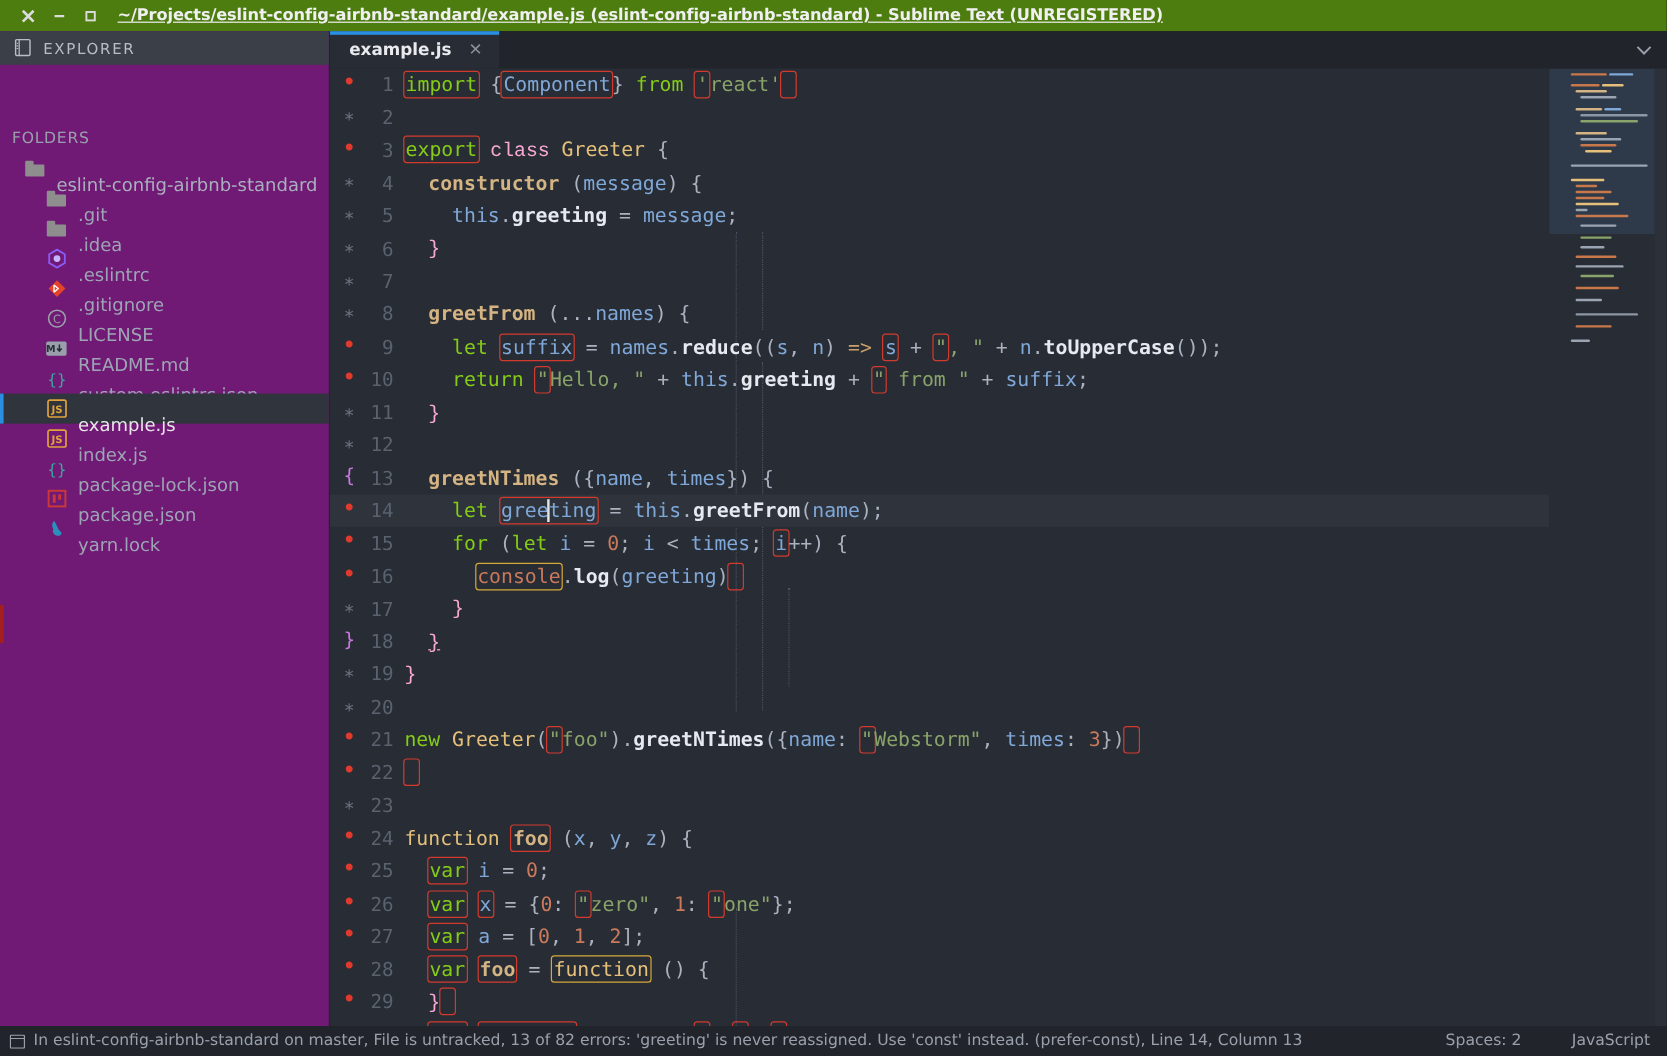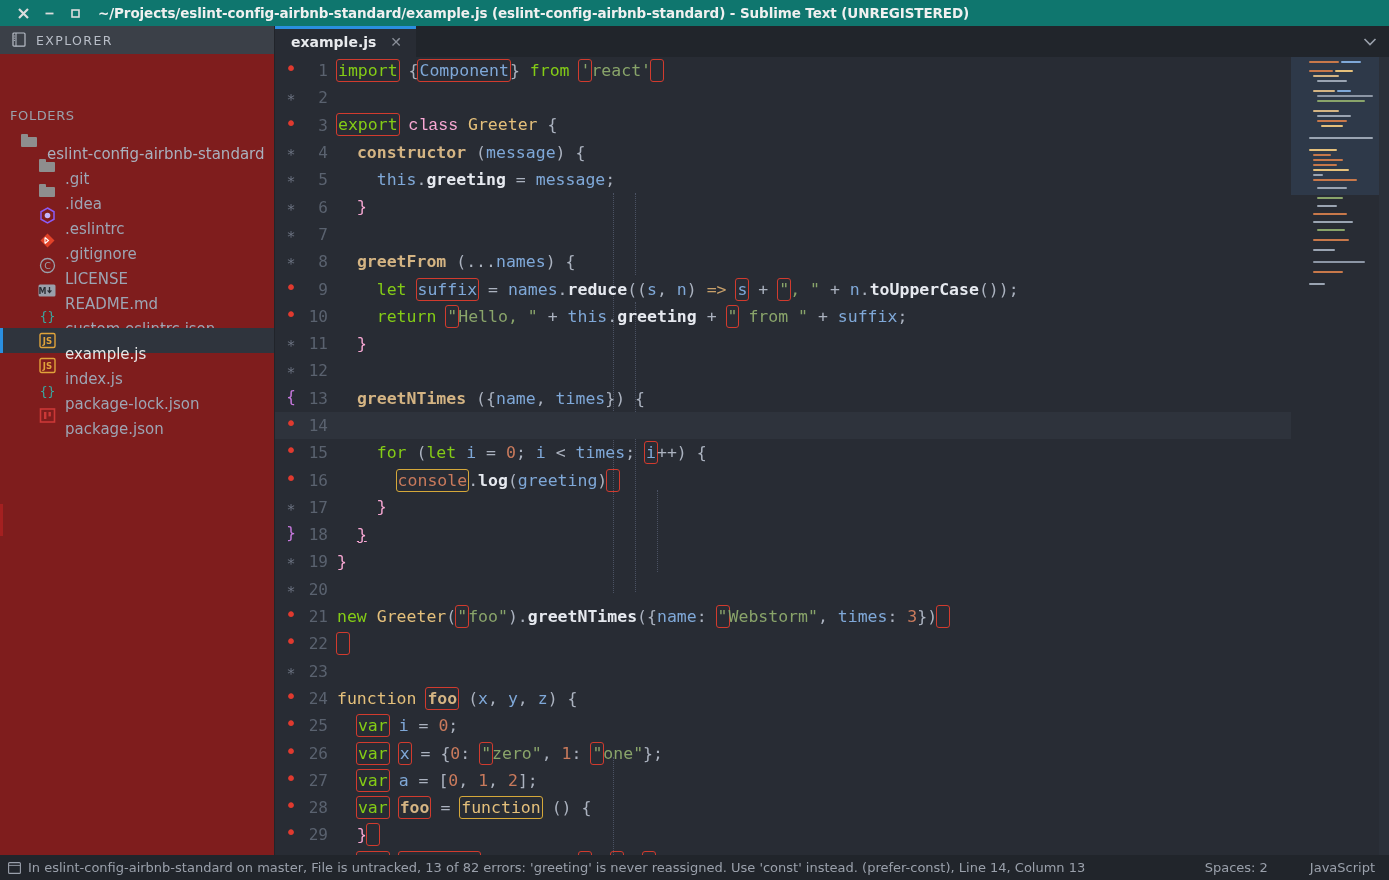--- a/index.html
+++ b/index.html
@@ -7,43 +7,44 @@
     width: 1389px; height: 880px;
     background: #21252b;
     font-family: "DejaVu Sans", sans-serif;
     overflow: hidden;
   }
   #app { position: relative; width: 1389px; height: 880px; display: flex; flex-direction: column; }
 
   
   .titlebar {
     height: 26px; flex: 0 0 26px;
-    background: #0f766e;
+    background: #4d7c0f;
     display: flex; align-items: center;
     color: #f0f0f0;
     font-size: 13.5px; font-weight: bold;
     font-family: "DejaVu Sans", sans-serif;
     position: relative;
+    text-decoration: underline;
   }
   .wincontrols { display: flex; align-items: center; gap: 0px; padding-left: 10px; }
   .wbtn {
     width: 26px; height: 22px;
     display: flex; align-items: center; justify-content: center;
     color: #d8d8d8; font-size: 12px; line-height: 1;
   }
   .wbtn svg { display:block; }
   .title-text { margin-left: 10px; letter-spacing: -0.1px; }
 
   
   .mainrow { flex: 1 1 auto; display: flex; min-height: 0; }
 
   
   .sidebar {
     width: 275px; flex: 0 0 275px;
-    background: #7f1d1d;
+    background: #701a75;
     display: flex; flex-direction: column;
     position: relative;
     border-right: 1px solid #21242a;
   }
   .explorer-head {
     height: 28px; flex: 0 0 28px;
     display: flex; align-items: center;
     padding-left: 12px;
     background: #3b4048;
     color: #b8bdc7;
@@ -365,20 +366,28 @@
           <span class="ic">
             <svg width="17" height="17" viewBox="0 0 17 17">
               <rect x="1.5" y="2" width="14" height="13" stroke="#cb3837" stroke-width="1.6" fill="none"></rect>
               <rect x="5" y="5" width="2.4" height="7" fill="#cb3837"></rect>
               <rect x="9.5" y="5" width="2.4" height="4.4" fill="#cb3837"></rect>
             </svg>
           </span>
           <span class="nm">package.json</span>
         </div>
 
+        <div class="tnode child">
+          <span class="ic">
+            <svg width="17" height="17" viewBox="0 0 17 17">
+              <path d="M6 2 C4 4, 4 7, 5.5 9 C4 11, 6 14, 9 14.5 C12 15, 13.5 12, 11 10.5 C9 9.2, 8.5 5, 6 2 Z" fill="#2c8ebb"></path>
+            </svg>
+          </span>
+          <span class="nm">yarn.lock</span>
+        </div>
       </div>
 
       <div class="edge-red"></div>
     </div>
 
     <div class="editorwrap">
 
       <div class="tabbar">
         <div class="tab">
           <span class="tname">example.js</span>
@@ -460,20 +469,21 @@
             <div class="code"></div>
           </div>
 
           <div class="line">
             <div class="gutter"><span class="gmark brace">{</span><span>13</span></div>
             <div class="code">  <span class="t-fn" style="font-weight:bold">greetNTimes</span> <span class="t-punc">({</span><span class="t-var">name</span><span class="t-punc">,</span> <span class="t-var">times</span><span class="t-punc">}) {</span></div>
           </div>
 
           <div class="line cur">
             <div class="gutter"><span class="gmark dot">•</span><span>14</span></div>
+            <div class="code">    <span class="t-key">let</span> <span class="err t-var">gree<span class="caret"></span>ting</span> <span class="t-punc">=</span> <span class="t-this">this</span><span class="t-punc">.</span><span class="t-prop" style="font-weight:bold">greetFrom</span><span class="t-punc">(</span><span class="t-var">name</span><span class="t-punc">);</span></div>
           </div>
 
           <div class="line">
             <div class="gutter"><span class="gmark dot">•</span><span>15</span></div>
             <div class="code">    <span class="t-key">for</span> <span class="t-punc">(</span><span class="t-key">let</span> <span class="t-var">i</span> <span class="t-punc">=</span> <span class="t-num">0</span><span class="t-punc">;</span> <span class="t-var">i</span> <span class="t-punc">&lt;</span> <span class="t-var">times</span><span class="t-punc">;</span> <span class="err t-var">i</span><span class="t-punc">++) {</span></div>
           </div>
 
           <div class="line">
             <div class="gutter"><span class="gmark dot">•</span><span>16</span></div>
             <div class="code">      <span class="warnbox t-num">console</span><span class="t-punc">.</span><span class="t-prop" style="font-weight:bold">log</span><span class="t-punc">(</span><span class="t-var">greeting</span><span class="t-punc">)</span><span class="err">&nbsp;</span></div>

